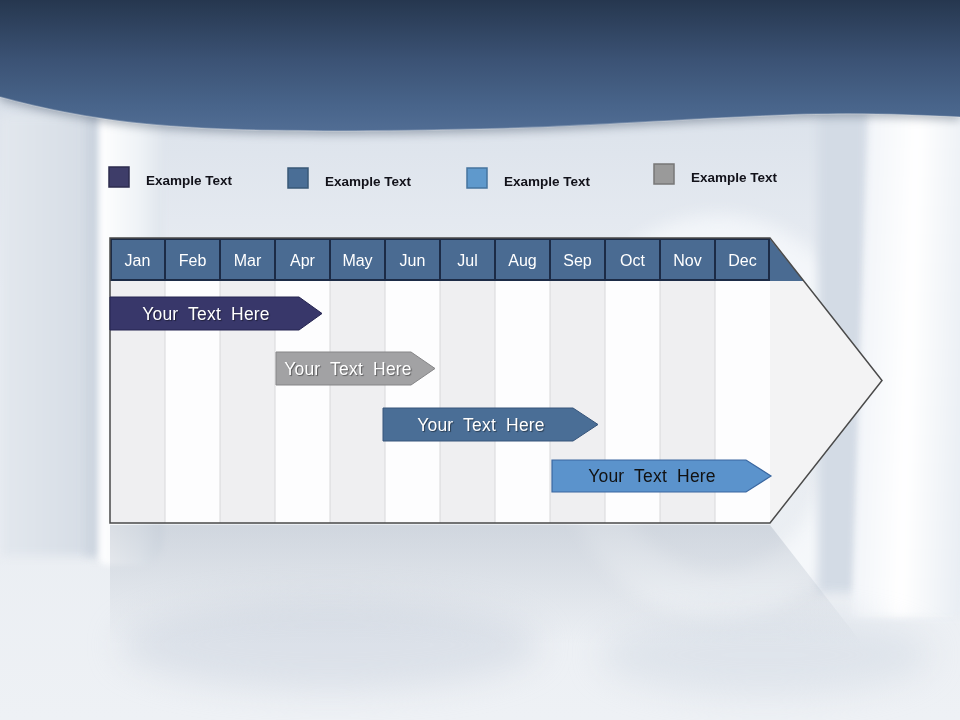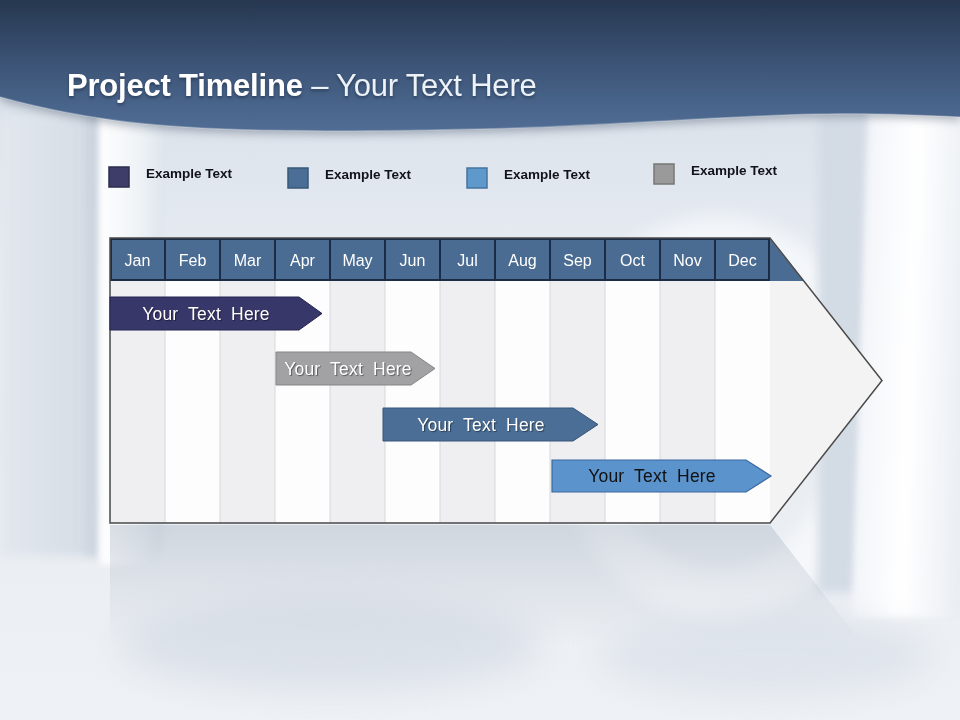--- a/index.html
+++ b/index.html
@@ -26,21 +26,21 @@
       background:rgba(210,217,227,.5);filter:blur(16px);}
 
   
   .band-svg{position:absolute;left:0;top:0;z-index:4;filter:drop-shadow(0 3px 5px rgba(30,45,70,.35));}
   .title{position:absolute;left:67px;top:68px;z-index:5;font-size:31px;color:#ffffff;
          letter-spacing:-.2px;text-shadow:0 2px 3px rgba(10,20,35,.4);white-space:nowrap;}
   .title .bold{font-weight:bold;}
   .title .light{font-weight:normal;color:#edf2f8;}
 
   
-  .legend-item{position:absolute;z-index:5;display:flex;align-items:flex-start;gap:16px;}
+  .legend-item{position:absolute;z-index:5;display:flex;align-items:flex-end;gap:16px;}
   .legend-label{font-size:13.5px;font-weight:bold;color:#12121a;white-space:nowrap;}
 
   
   .tl-svg{position:absolute;left:0;top:0;z-index:3;}
   .month-label{font-size:16px;fill:#ffffff;text-anchor:middle;}
   .bar-label{font-size:17.5px;text-anchor:middle;word-spacing:5px;letter-spacing:.2px;}
   .bar-label.shadow{text-shadow:1px 1px 1px rgba(0,0,0,.45);}
 </style>
 </head>
 <body>
@@ -134,24 +134,20 @@
         <stop offset="0" stop-color="#26374f"></stop>
         <stop offset="0.45" stop-color="#3b5274"></stop>
         <stop offset="0.8" stop-color="#48648a"></stop>
         <stop offset="1" stop-color="#516d94"></stop>
       </linearGradient>
     </defs>
     <path d="M0,0 H960 V117 C900,114 840,112 760,116 C650,121 580,127 480,129 C360,132 250,132 170,126 C100,121 40,108 0,97 Z" fill="url(#bandGrad)"></path>
     <path d="M0,97 C40,108 100,121 170,126 C250,132 360,132 480,129 C580,127 650,121 760,116 C840,112 900,114 960,117" fill="none" stroke="rgba(255,255,255,0.25)" stroke-width="1.5"></path>
   </svg>
 
-  <div class="title">
-    <span class="bold">Project Timeline</span>
-    <span class="light">– Your Text Here</span>
-  </div>
 
   <div class="legend-item" style="left:108px;top:166px">
     <svg width="22" height="22">
       <rect x="1" y="1" width="20" height="20" stroke="#2c2b4e" stroke-width="1.5" fill="#3e3d69"></rect>
     </svg>
     <span class="legend-label">Example Text</span>
   </div>
   <div class="legend-item" style="left:287px;top:167px">
     <svg width="22" height="22">
       <rect x="1" y="1" width="20" height="20" stroke="#385877" stroke-width="1.5" fill="#4a6e96"></rect>

